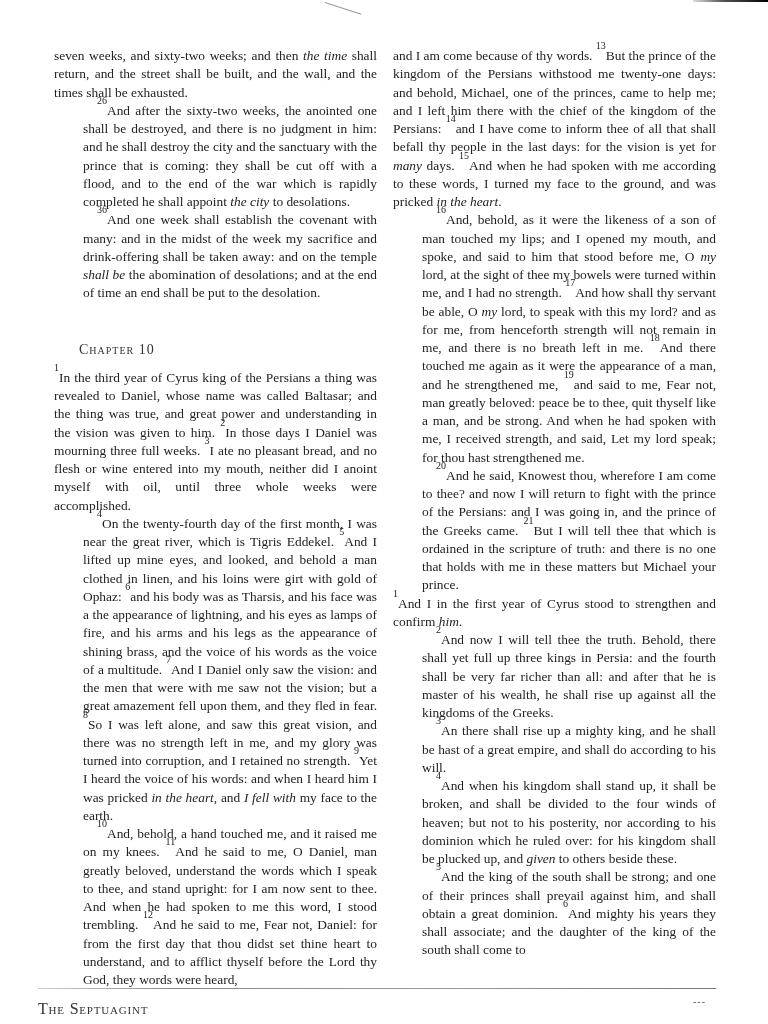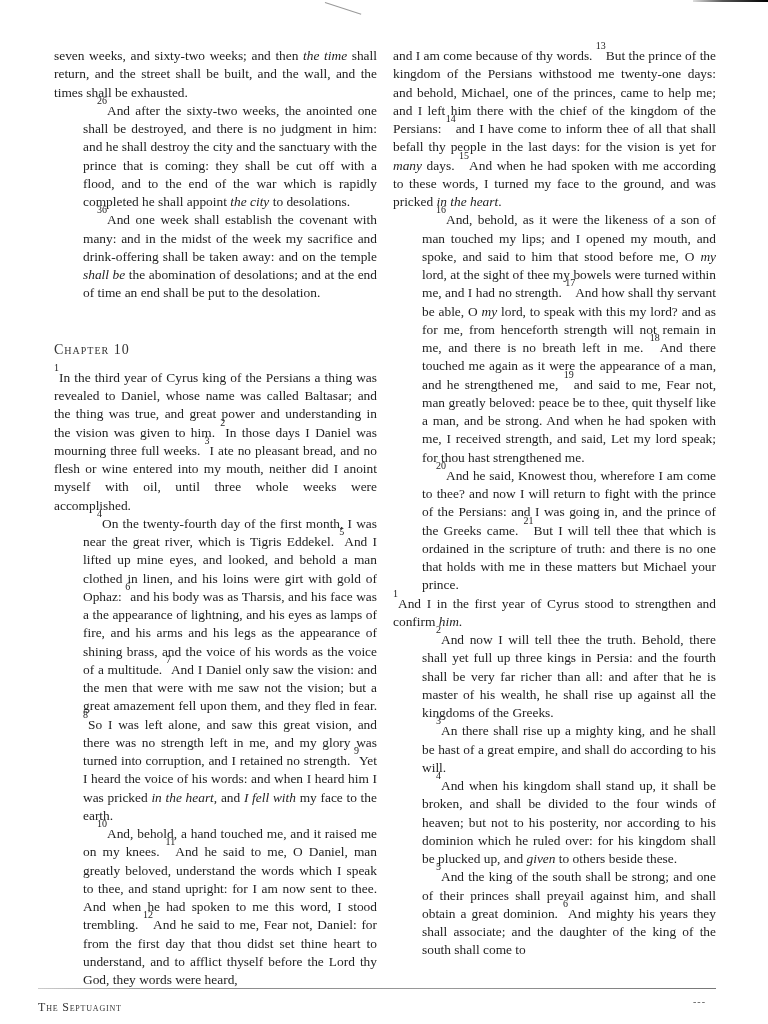--- a/index.html
+++ b/index.html
@@ -13,25 +13,25 @@
            font-family: Liberation Serif, serif; font-size: 13.4px; line-height: 18.25px;
            text-align: justify; }
     .col.left { left: 54px; }
     .col.right { left: 393px; width: 323px; }
     p { margin: 0; }
     p.indent { text-indent: 14px; margin-left: 29px; }
     sup { font-size: 10px; vertical-align: top; position: relative; top: -1px; line-height: 0; }
     i { font-style: italic; }
     .chapter { font-variant: small-caps; letter-spacing: 1px; font-size: 14px;
                margin: 0 0 10px 0; color: #333; }
-    .ch-left { margin-top: 38px; }
+    .ch-left { margin-top: 38px; margin-left: 25px; }
     .ch-right { margin-top: 34px; }
     .footer-rule { position: absolute; left: 38px; top: 988px; width: 678px; height: 1px;
                    background: linear-gradient(90deg,#ccc,#888 20%,#999 60%,#777); }
-    .footer-title { position: absolute; left: 38px; top: 1000px; font-size: 12px;
+    .footer-title { position: absolute; left: 38px; top: 1000px; font-size: 16px;
                     font-variant: small-caps; letter-spacing: 0.8px;
                     font-family: "Liberation Serif", serif; color: #333; }
     .footer-page { position: absolute; left: 693px; top: 996px; font-size: 10px;
                    font-family: "Liberation Serif", serif; color: #555; letter-spacing: 1px; }
   </style>
 </head>
 <body>
 
 <div class="top-mark"></div>
 <div class="top-bar"></div>

